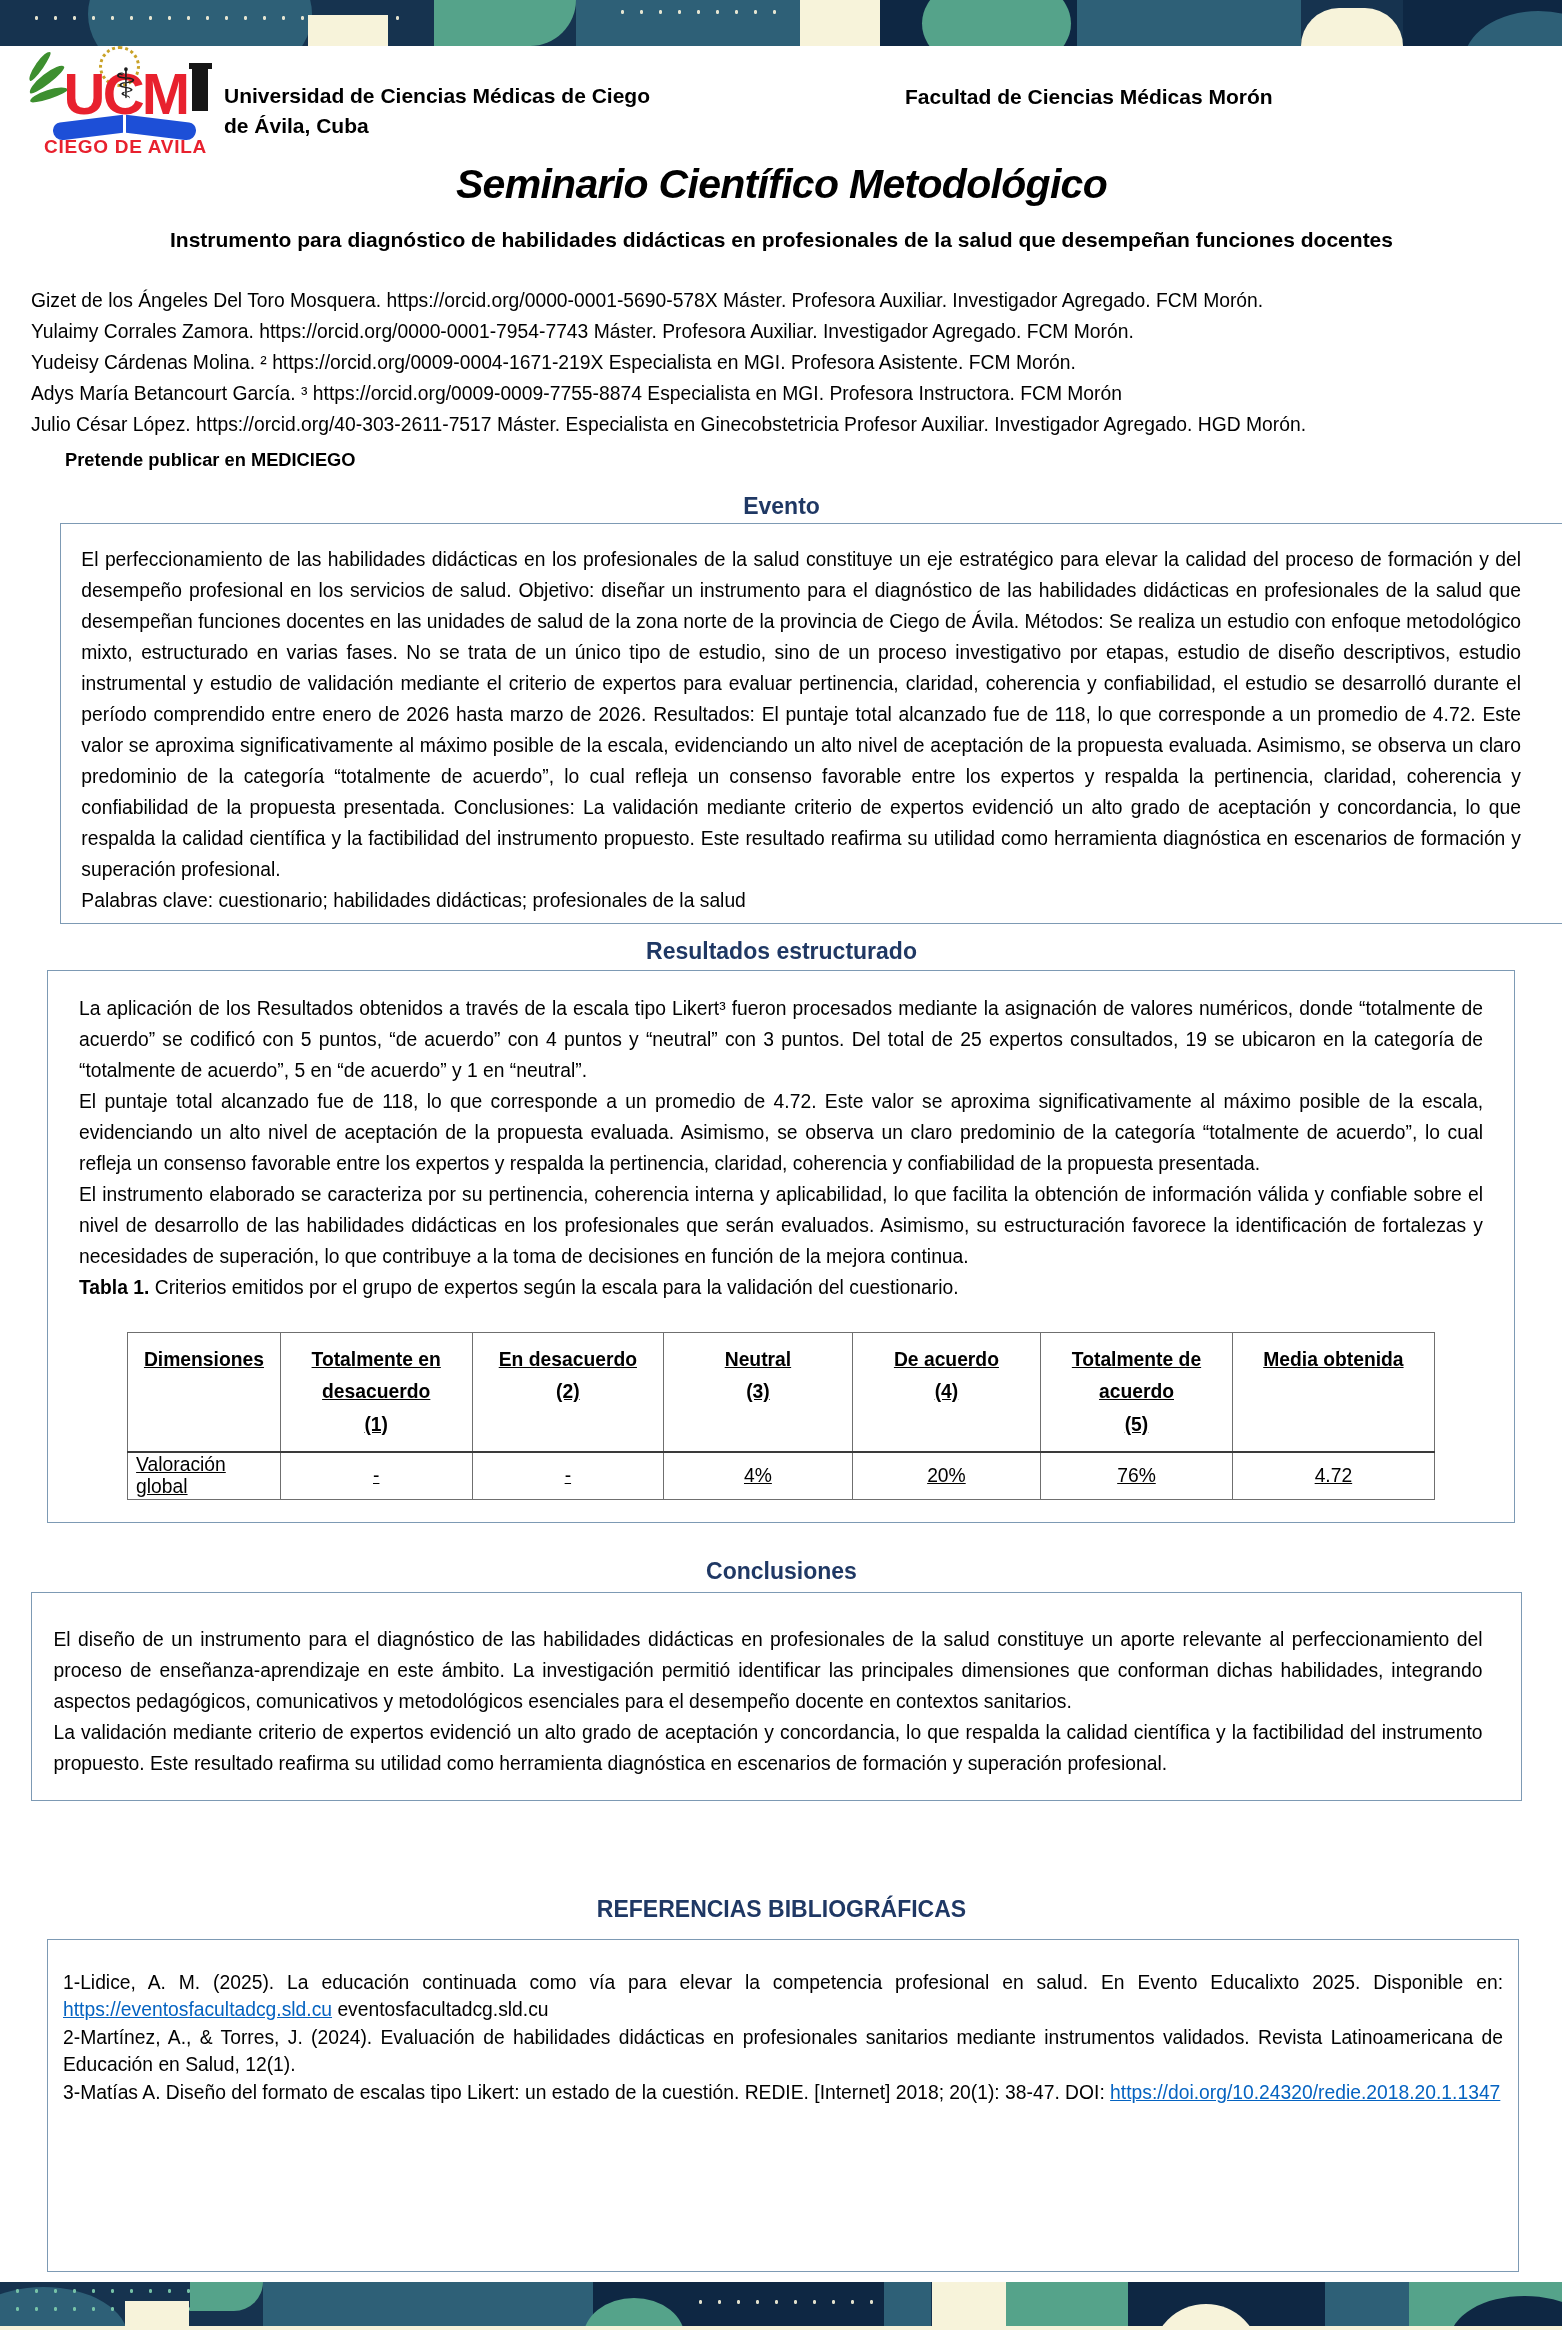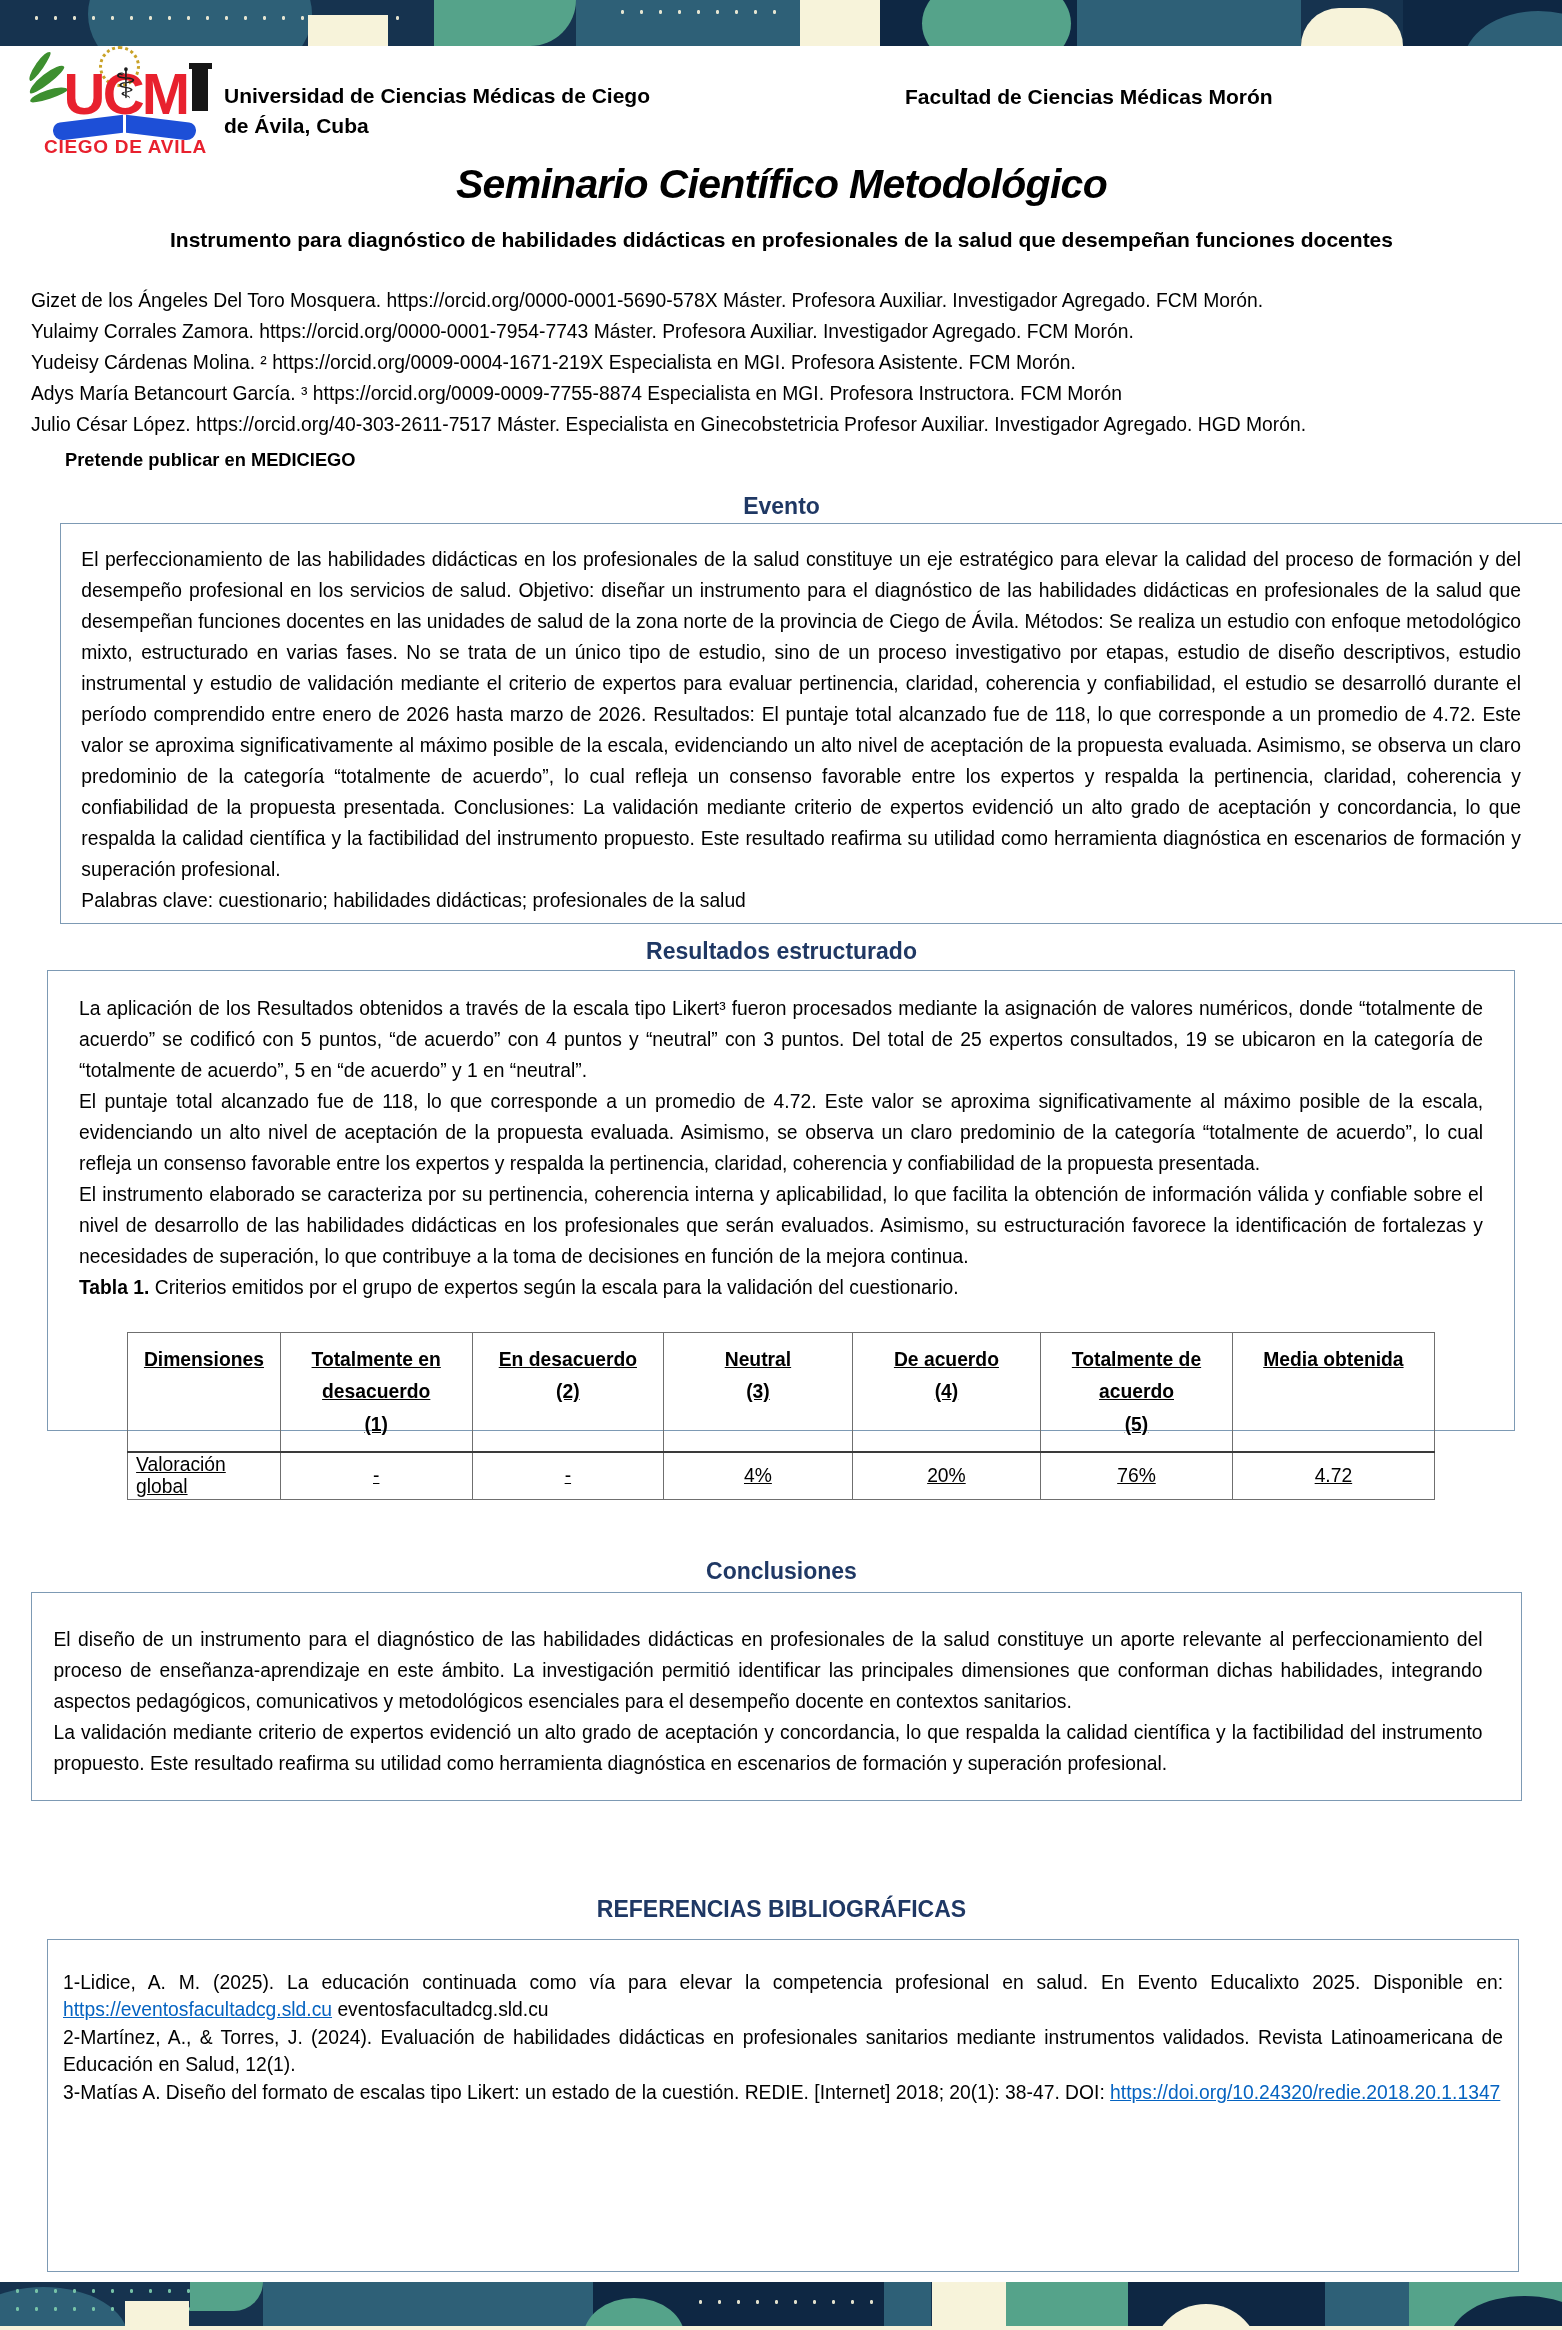--- a/index.html
+++ b/index.html
@@ -53,21 +53,21 @@
   .section-head{position:absolute;width:100%;text-align:center;color:var(--heading);
     font-size:23px;font-weight:bold;}
   .head-resumen{top:493px;}
   .head-resultados{top:938px;}
   .head-conclusiones{top:1558px;}
   .head-referencias{top:1876px;margin-top:20px;}
 
   .box{position:absolute;border:1.4px solid var(--boxBorder);box-sizing:border-box;font-size:19.3px;}
   .box-resumen{left:60px;top:523px;width:1503px;height:401px;border-right:none;
     padding:20.3px 42px 0 20.3px;}
-  .box-resultados{left:47px;top:970px;width:1468px;height:461px;padding:22px 31px 0 31px;}
+  .box-resultados{left:47px;top:970px;width:1468px;height:553px;padding:22px 31px 0 31px;}
   .box-conclusiones{left:30.5px;top:1592px;width:1491px;height:209px;padding:31px 38px 0 22px;}
   .box-referencias{left:47px;top:1939px;width:1472px;height:333px;padding:28.5px 15px 0 15px;}
 
   .jtext{text-align:justify;line-height:31px;margin:0;}
   .keywords{line-height:31px;}
 
   .tbl-caption{margin-top:0;line-height:31px;}
   .tbl-caption b{font-weight:bold;}
 
   

